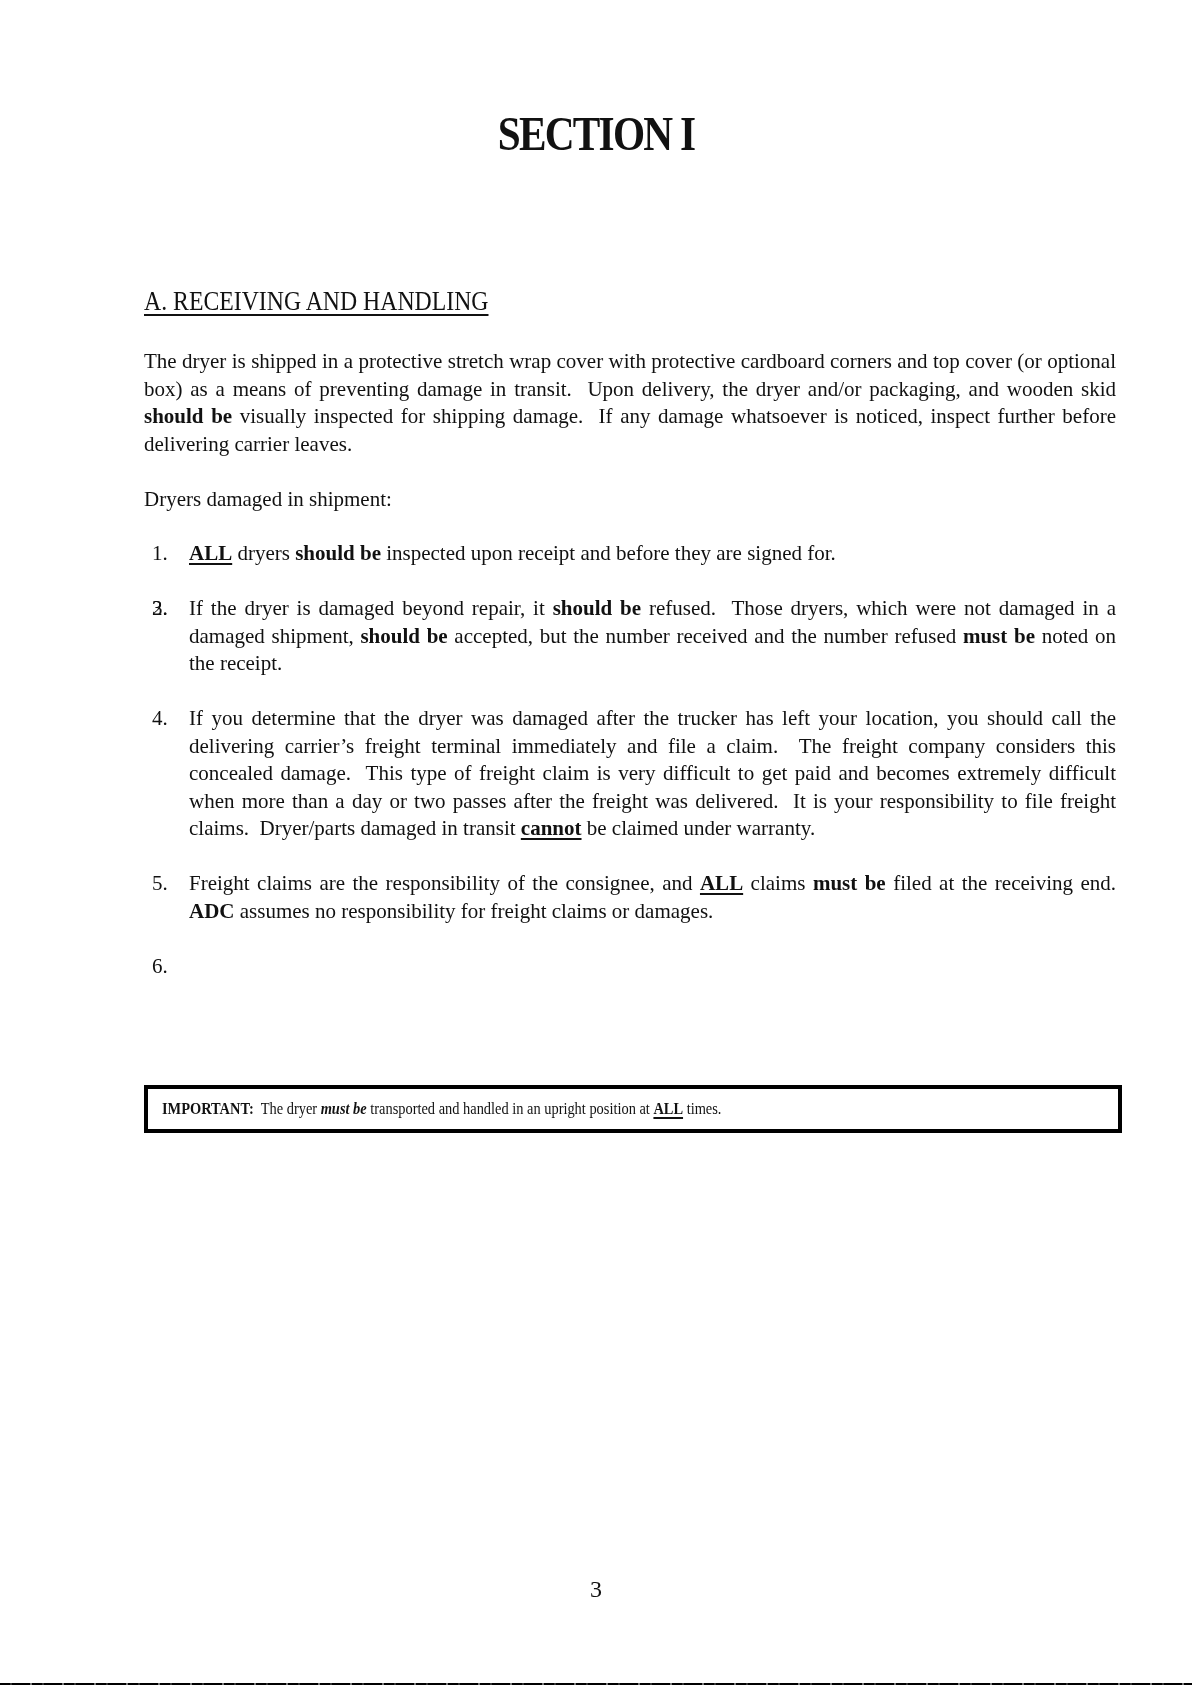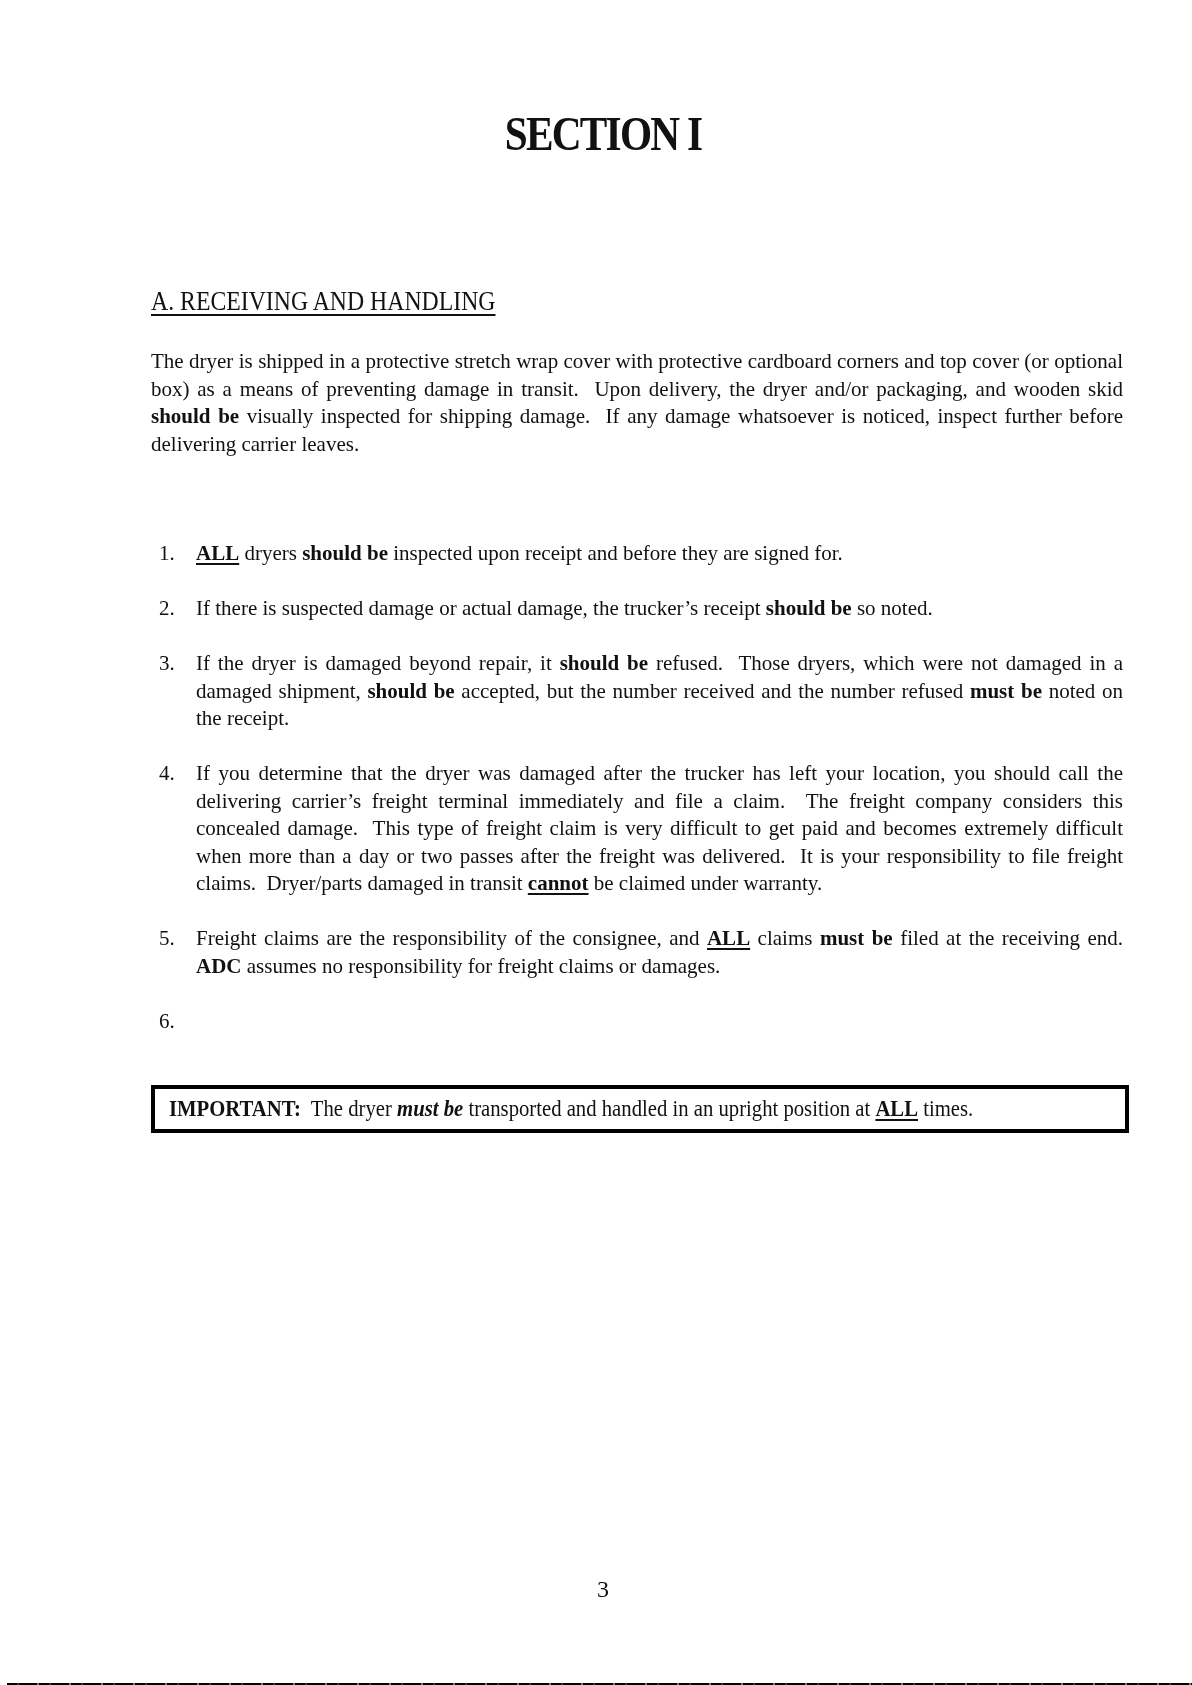--- a/index.html
+++ b/index.html
@@ -1,47 +1,48 @@
 <!DOCTYPE html>
 <html><head>
 <meta charset="utf-8">
 <style>
   html, body { margin: 0; padding: 0; background: #ffffff; }
   body { width: 1192px; height: 1685px; position: relative; overflow: hidden; font-family: "Liberation Serif", serif; color: #111111; }
-  .page { position: absolute; left: 7px; top: 0; width: 1060px; height: 1685px; }
+  .page { position: absolute; left: 0; top: 0; width: 1060px; height: 1685px; }
   .title { position: absolute; left: 0; width: 1192px; text-align: center; top: 106px; font-size: 48px; font-weight: bold; letter-spacing: -2px; transform: scaleX(0.86); transform-origin: center; margin: 0; line-height: 56px; }
   .subtitle { position: absolute; left: 0; width: 1192px; top: 168px; text-align: center; font-size: 35px; line-height: 42px; margin: 0; }
   .subtitle span { text-decoration: underline; text-decoration-thickness: 2px; text-underline-offset: 4px; display: inline-block; transform: scaleX(0.86); }
   .section-heading { position: absolute; left: 144px; top: 284px; font-size: 27px; line-height: 34px; margin: 0; transform: scaleX(0.88); transform-origin: left; text-decoration: underline; text-decoration-thickness: 1.5px; text-underline-offset: 4px; font-weight: normal; }
   .para { position: absolute; left: 144px; width: 972px; font-size: 21px; line-height: 27.5px; text-align: justify; margin: 0; }
   .p1 { top: 348px; }
   .p2 { top: 486px; }
   ol.items { position: absolute; left: 144px; top: 540px; width: 972px; margin: 0; padding: 0; list-style: none; font-size: 21px; line-height: 27.5px; }
   ol.items li { position: relative; padding-left: 45px; text-align: justify; margin-bottom: 27.5px; }
   ol.items li .num { position: absolute; left: 8px; top: 0; }
   b { font-weight: bold; }
-  .important-box { position: absolute; left: 144px; top: 1085px; width: 970px; height: 40px; border: 4px solid #000; box-sizing: content-box; font-size: 23px; line-height: 40px; }
+  .important-box { position: absolute; left: 144px; top: 1085px; width: 970px; height: 40px; border: 4px solid #000; box-sizing: content-box; font-size: 16px; line-height: 40px; }
   .important-box .inner { position: absolute; left: 14px; top: 0; white-space: nowrap; transform: scaleX(0.9); transform-origin: left; }
   .page-number { position: absolute; left: 0; width: 1192px; top: 1574px; text-align: center; font-size: 24px; line-height: 30px; margin: 0; }
   .bottom-rule { position: absolute; left: 0; width: 1192px; top: 1683px; height: 2px; background: repeating-linear-gradient(90deg, #000 0 10px, #333 10px 12px, #000 12px 30px, #777 30px 32px); }
 </style>
 </head>
 <body>
 
 <div class="page">
   <h1 class="title">SECTION I</h1>
 
   <h3 class="section-heading">A.  RECEIVING AND HANDLING</h3>
 
   <p class="para p1"><span style="white-space: pre-wrap;">The dryer is shipped in a protective stretch wrap cover with protective cardboard corners and top cover (or optional box) as a means of preventing damage in transit.  Upon delivery, the dryer and/or packaging, and wooden skid </span><span style="font-weight: bold; white-space: pre-wrap;">should be</span><span style="white-space: pre-wrap;"> visually inspected for shipping damage.  If any damage whatsoever is noticed, inspect further before delivering carrier leaves.</span></p>
 
+  <p class="para p2">Dryers damaged in shipment:</p>
 
   <ol class="items">
     <li><span class="num">1.</span><span><span style="font-weight: bold; text-decoration: underline 2px; text-underline-offset: 3px; white-space: pre-wrap;">ALL</span><span style="white-space: pre-wrap;"> dryers </span><span style="font-weight: bold; white-space: pre-wrap;">should be</span><span style="white-space: pre-wrap;"> inspected upon receipt and before they are signed for.</span></span></li>
-    <li><span class="num">2.</span><span><span style="white-space: pre-wrap;">If there is suspected damage or actual damage, the trucker’s receipt </span><span style="font-weight: bold; white-space: pre-wrap;">should be</span><span style="white-space: pre-wrap;"> so noted.</span></span></li>
+    <li><span class="num">2.</span></li>
     <li><span class="num">3.</span><span><span style="white-space: pre-wrap;">If the dryer is damaged beyond repair, it </span><span style="font-weight: bold; white-space: pre-wrap;">should be</span><span style="white-space: pre-wrap;"> refused.  Those dryers, which were not damaged in a damaged shipment, </span><span style="font-weight: bold; white-space: pre-wrap;">should be</span><span style="white-space: pre-wrap;"> accepted, but the number received and the number refused </span><span style="font-weight: bold; white-space: pre-wrap;">must be</span><span style="white-space: pre-wrap;"> noted on the receipt.</span></span></li>
     <li><span class="num">4.</span><span><span style="white-space: pre-wrap;">If you determine that the dryer was damaged after the trucker has left your location, you should call the delivering carrier’s freight terminal immediately and file a claim.  The freight company considers this concealed damage.  This type of freight claim is very difficult to get paid and becomes extremely difficult when more than a day or two passes after the freight was delivered.  It is your responsibility to file freight claims.  Dryer/parts damaged in transit </span><span style="font-weight: bold; text-decoration: underline 2px; text-underline-offset: 3px; white-space: pre-wrap;">cannot</span><span style="white-space: pre-wrap;"> be claimed under warranty.</span></span></li>
     <li><span class="num">5.</span><span><span style="white-space: pre-wrap;">Freight claims are the responsibility of the consignee, and </span><span style="font-weight: bold; text-decoration: underline 2px; text-underline-offset: 3px; white-space: pre-wrap;">ALL</span><span style="white-space: pre-wrap;"> claims </span><span style="font-weight: bold; white-space: pre-wrap;">must be</span><span style="white-space: pre-wrap;"> filed at the receiving end.  </span><span style="font-weight: bold; white-space: pre-wrap;">ADC</span><span style="white-space: pre-wrap;"> assumes no responsibility for freight claims or damages.</span></span></li>
     <li><span class="num">6.</span></li>
   </ol>
 
   <div class="important-box">
     <div class="inner">
       <b>IMPORTANT:</b><span><span style="white-space: pre-wrap;">  The dryer </span><span style="font-weight: bold; font-style: italic; white-space: pre-wrap;">must be</span><span style="white-space: pre-wrap;"> transported and handled in an upright position at </span><span style="font-weight: bold; text-decoration: underline 2px; text-underline-offset: 3px; white-space: pre-wrap;">ALL</span><span style="white-space: pre-wrap;"> times.</span></span>
     </div>

